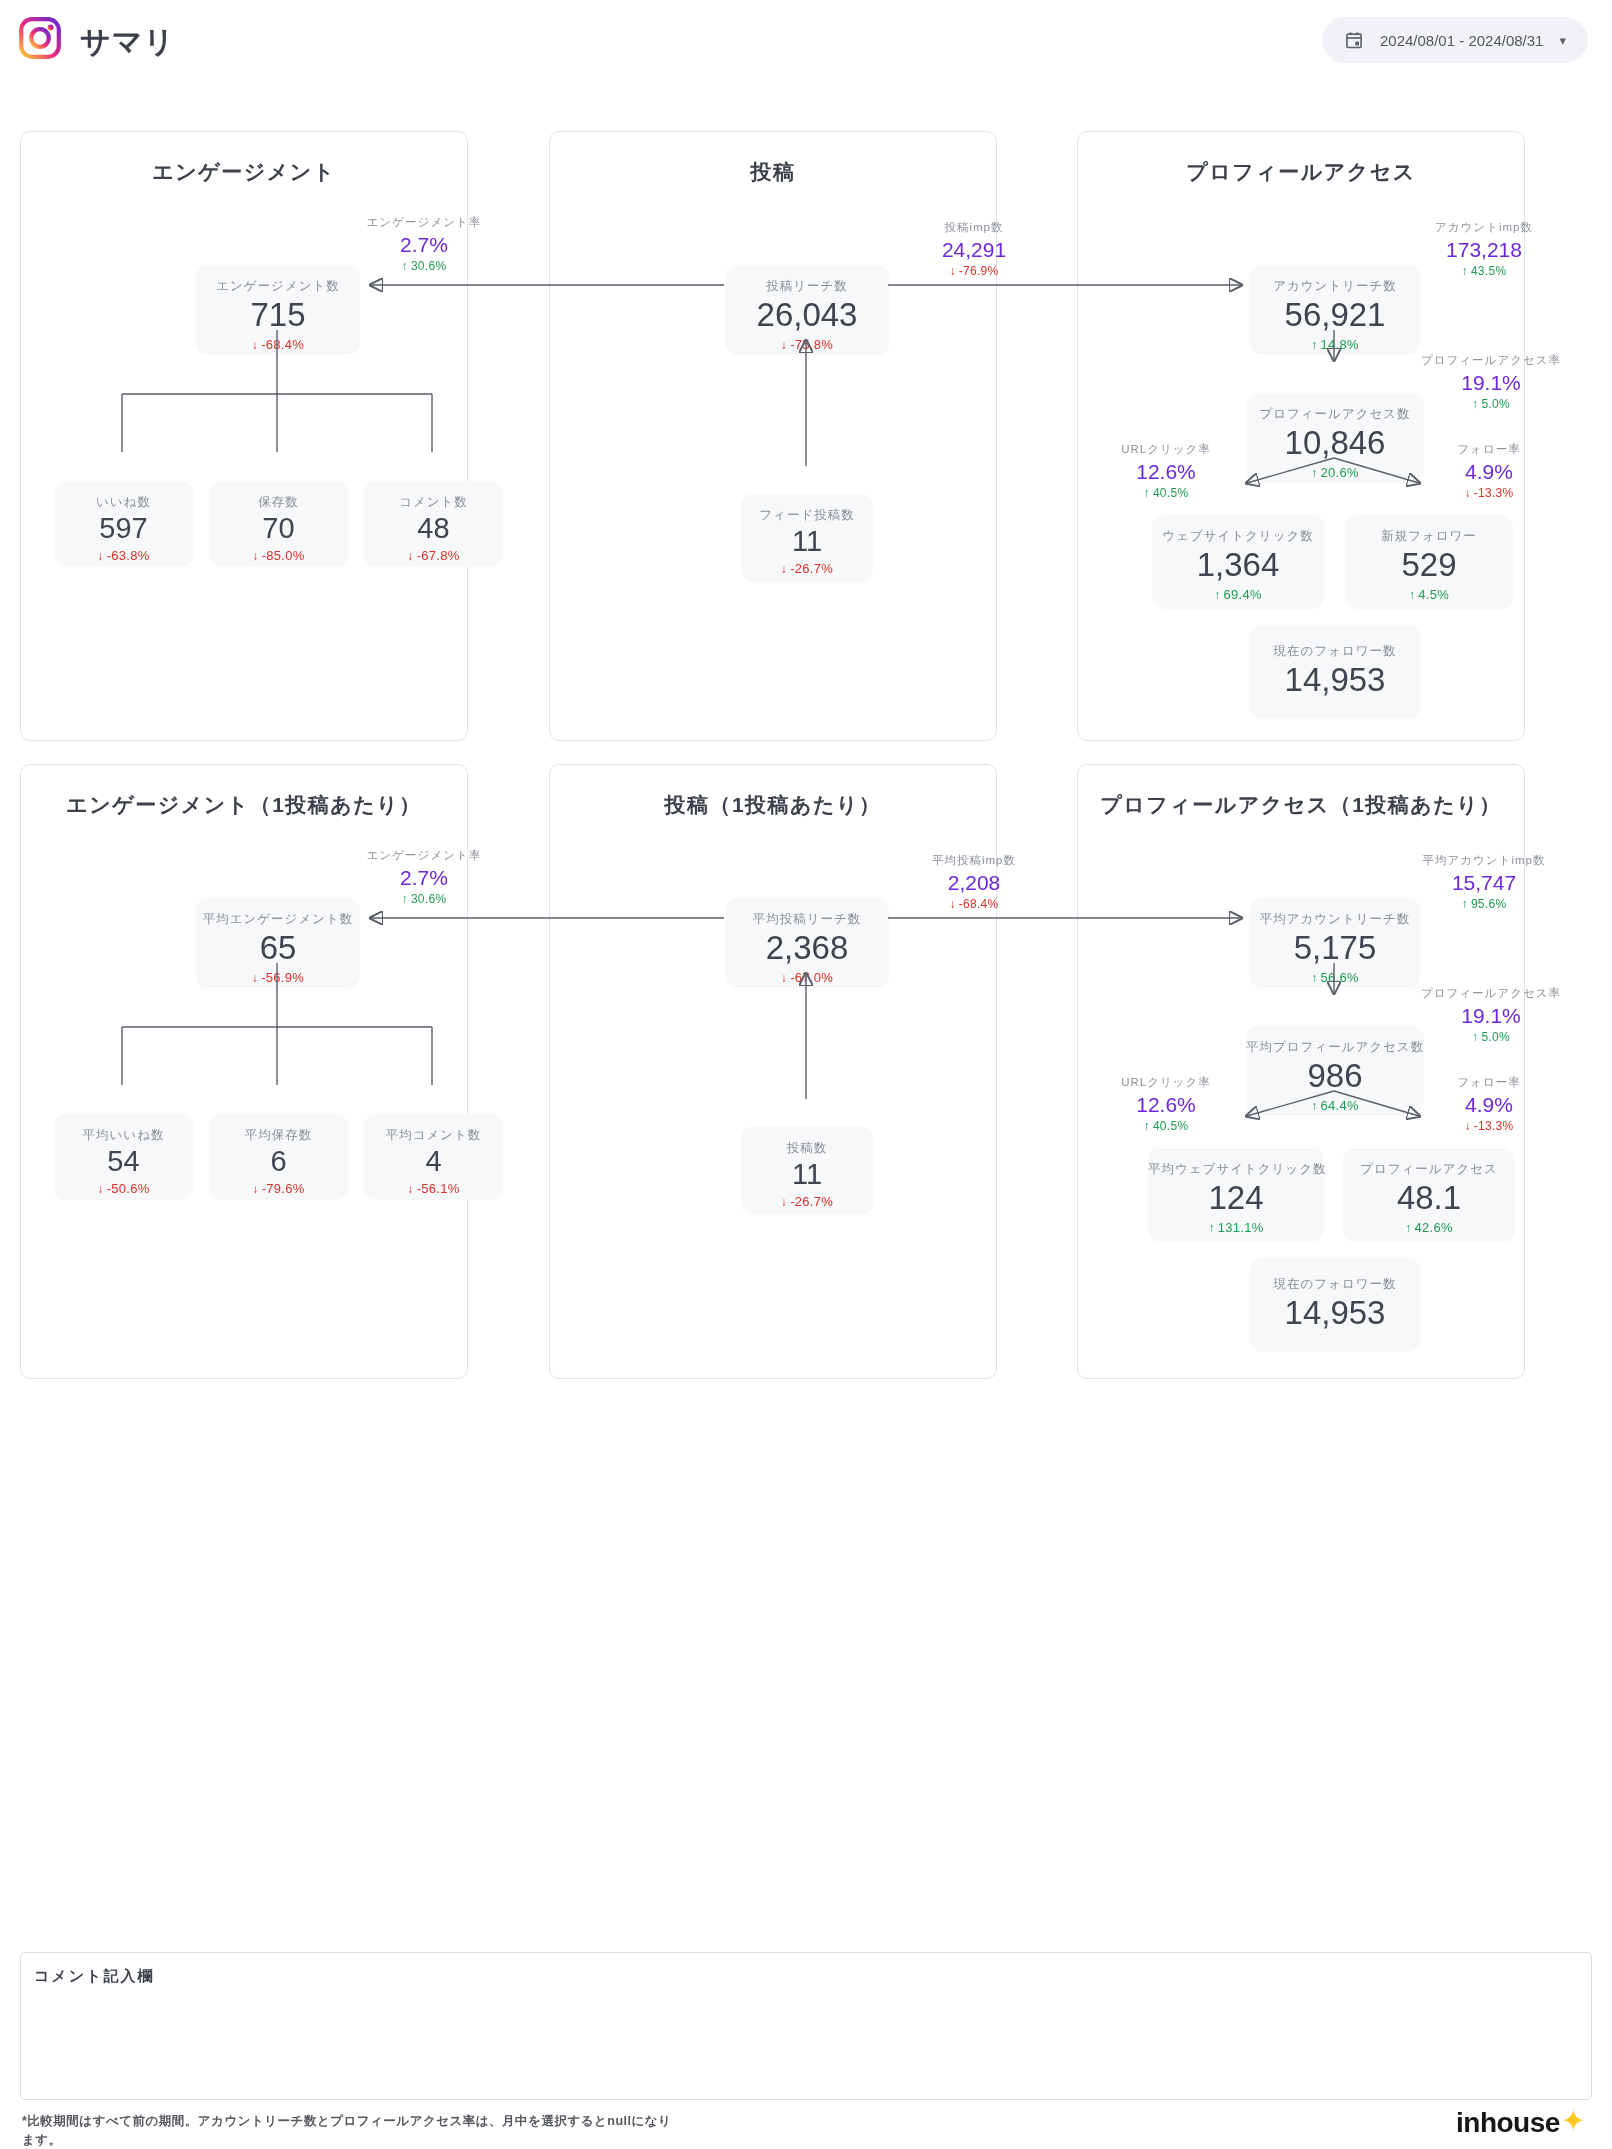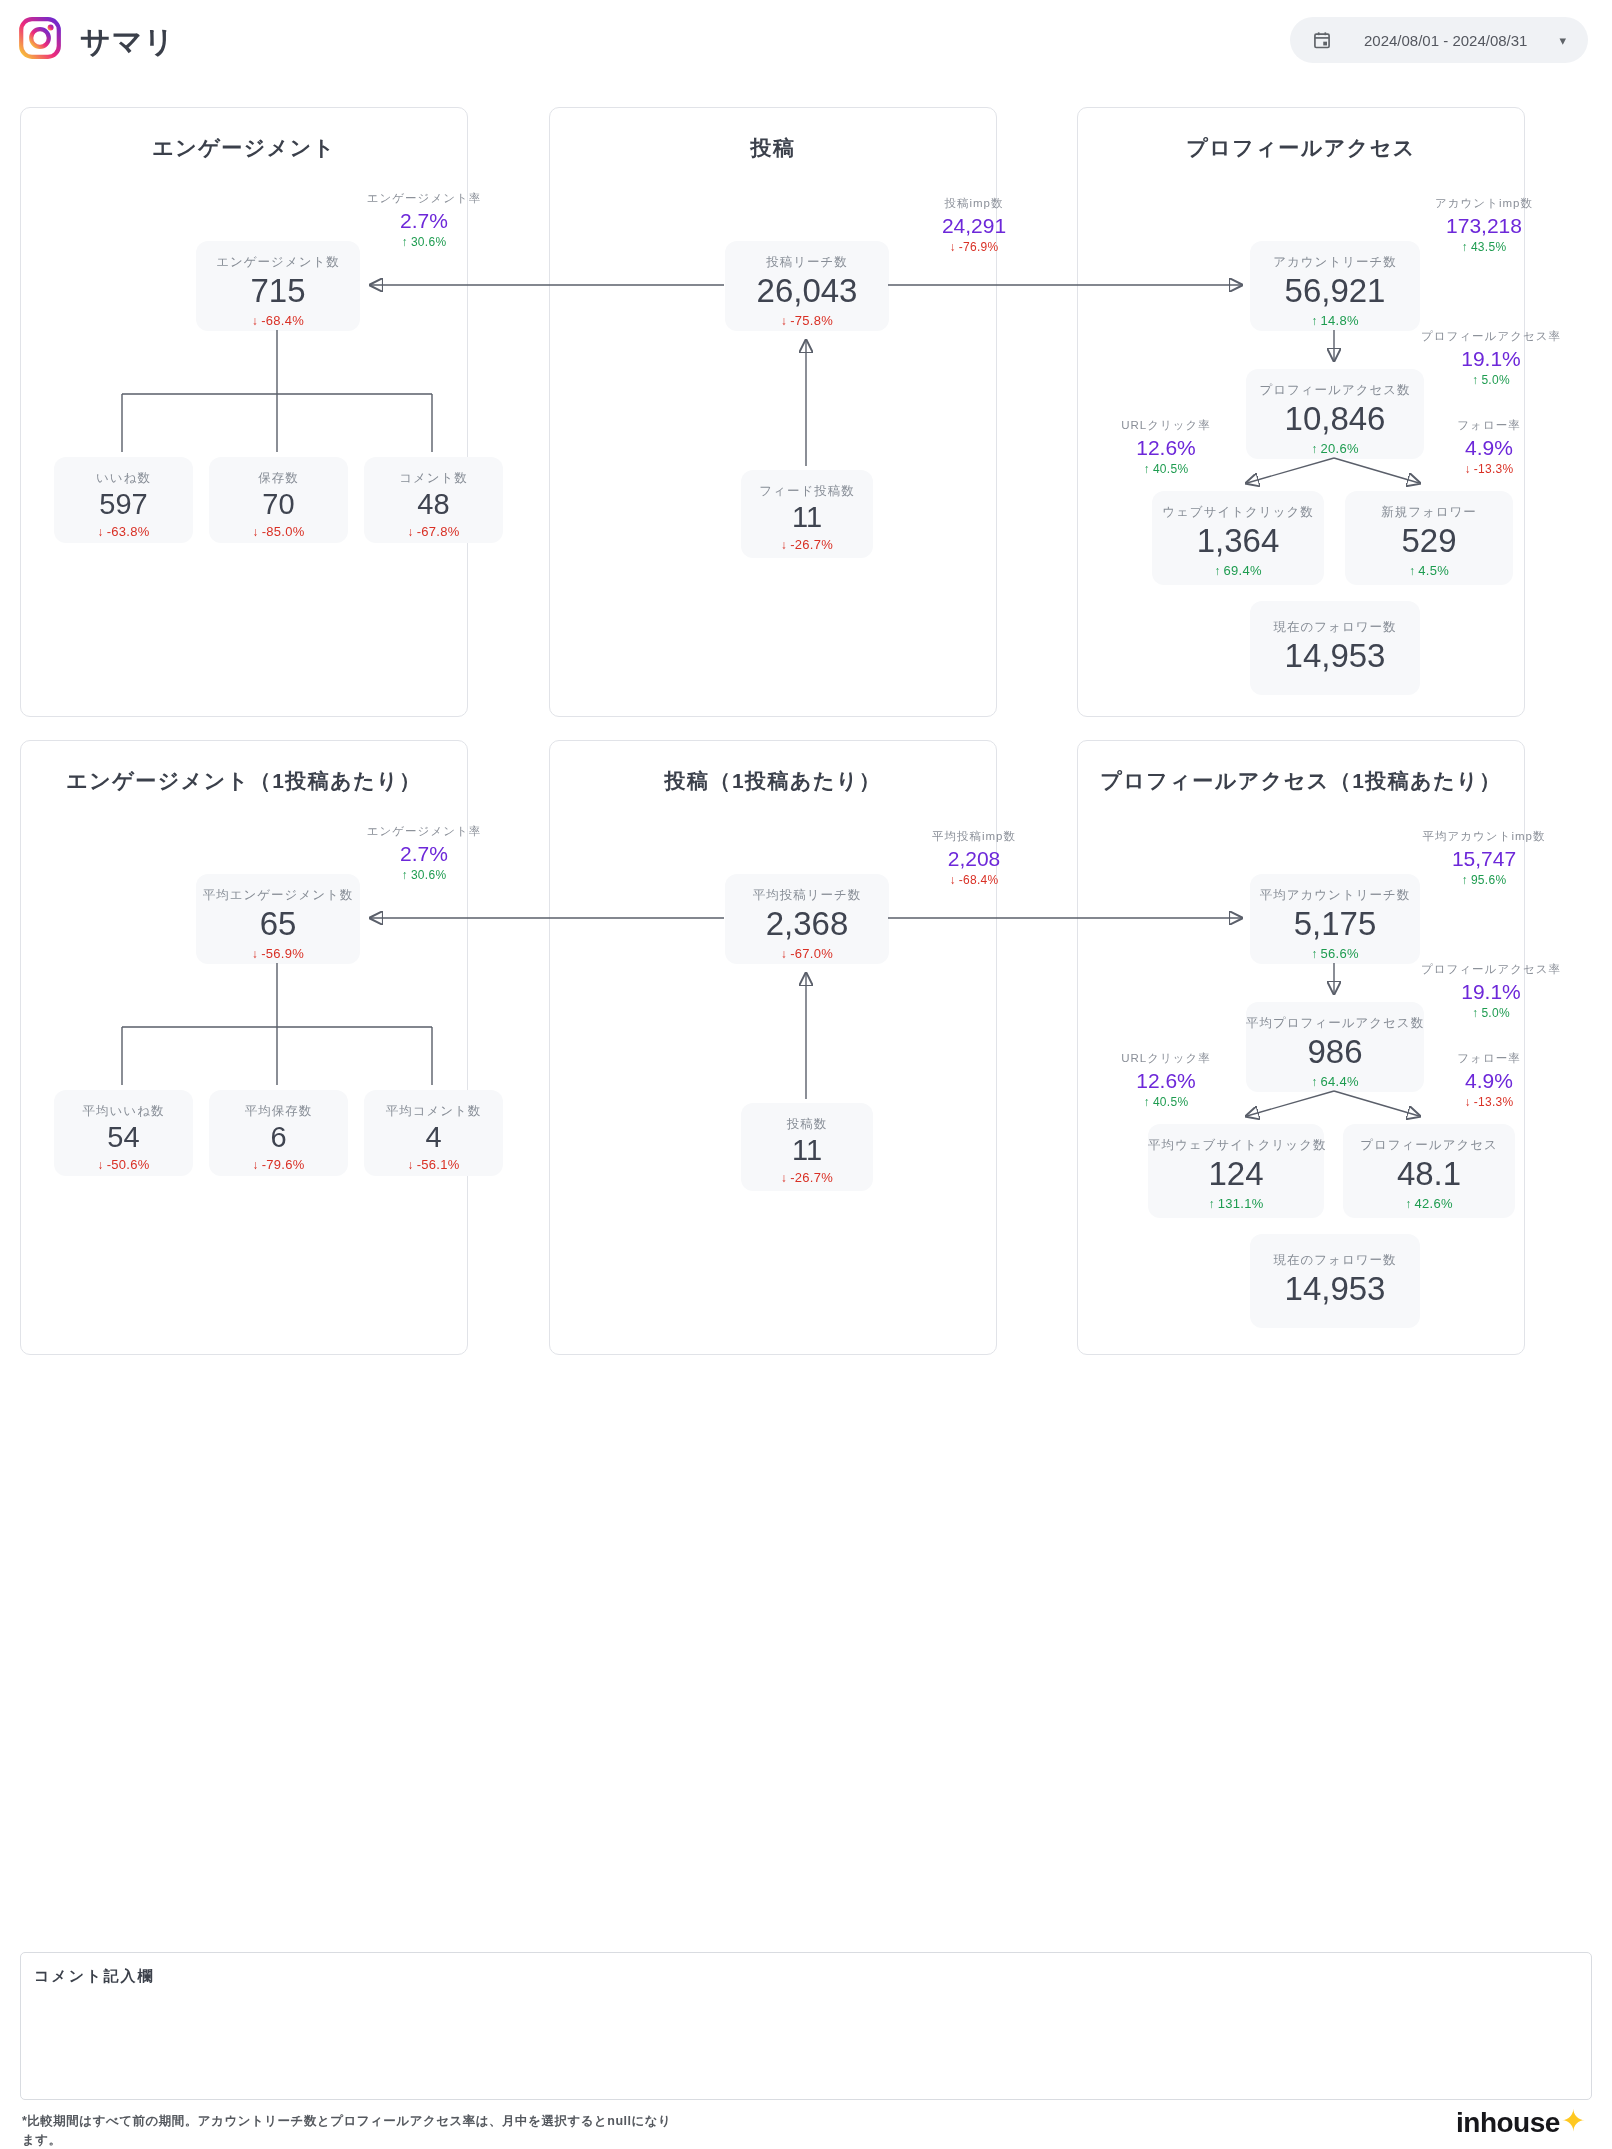--- a/index.html
+++ b/index.html
@@ -2,27 +2,27 @@
 <html><head>
 <meta charset="utf-8">
 <style>
   html,body{margin:0;padding:0;background:#fff;}
   body{font-family:"Liberation Sans","DejaVu Sans",sans-serif;color:#3f4450;}
   #page{position:relative;width:1612px;height:2149px;background:#fff;overflow:hidden;}
 
   
   .ig-logo{position:absolute;left:16px;top:14px;width:48px;height:48px;}
   .app-title{position:absolute;left:80px;top:22px;font-size:30px;font-weight:700;color:#3a3f4a;letter-spacing:1px;}
-  .date-pill{position:absolute;right:24px;top:17px;height:46px;display:flex;align-items:center;gap:32px;
+  .date-pill{position:absolute;right:24px;top:17px;height:46px;display:flex;align-items:center;gap:16px;
              padding:0 22px;background:#f0f2f5;border-radius:23px;cursor:pointer;}
   .date-text{font-size:15px;color:#54575f;}
   .caret{font-size:13px;color:#5f6368;}
 
   
-  .panel{position:absolute;width:448px;border:1px solid #e1e3e8;border-radius:10px;background:#fff;box-sizing:border-box;}
+  .panel{position:absolute;width:448px;border:1px solid #e1e3e8;border-radius:10px;background:#fff;box-sizing:border-box;margin-top:24px;}
   .row1{top:107px;height:610px;}
   .row2{top:740px;height:615px;}
   .c1{left:20px;} .c2{left:549px;padding-left:24px;} .c3{left:1077px;}
   .panel-title{position:absolute;top:26px;left:0;width:100%;text-align:center;font-size:21px;font-weight:700;
                color:#3b404b;letter-spacing:1.5px;}
 
   
   .card{position:absolute;background:#f7f8fa;border-radius:12px;text-align:center;padding-top:13px;box-sizing:border-box;}
   .card-label{font-size:12.5px;color:#878d96;letter-spacing:1px;white-space:nowrap;}
   .card-value{color:#3f4450;}

